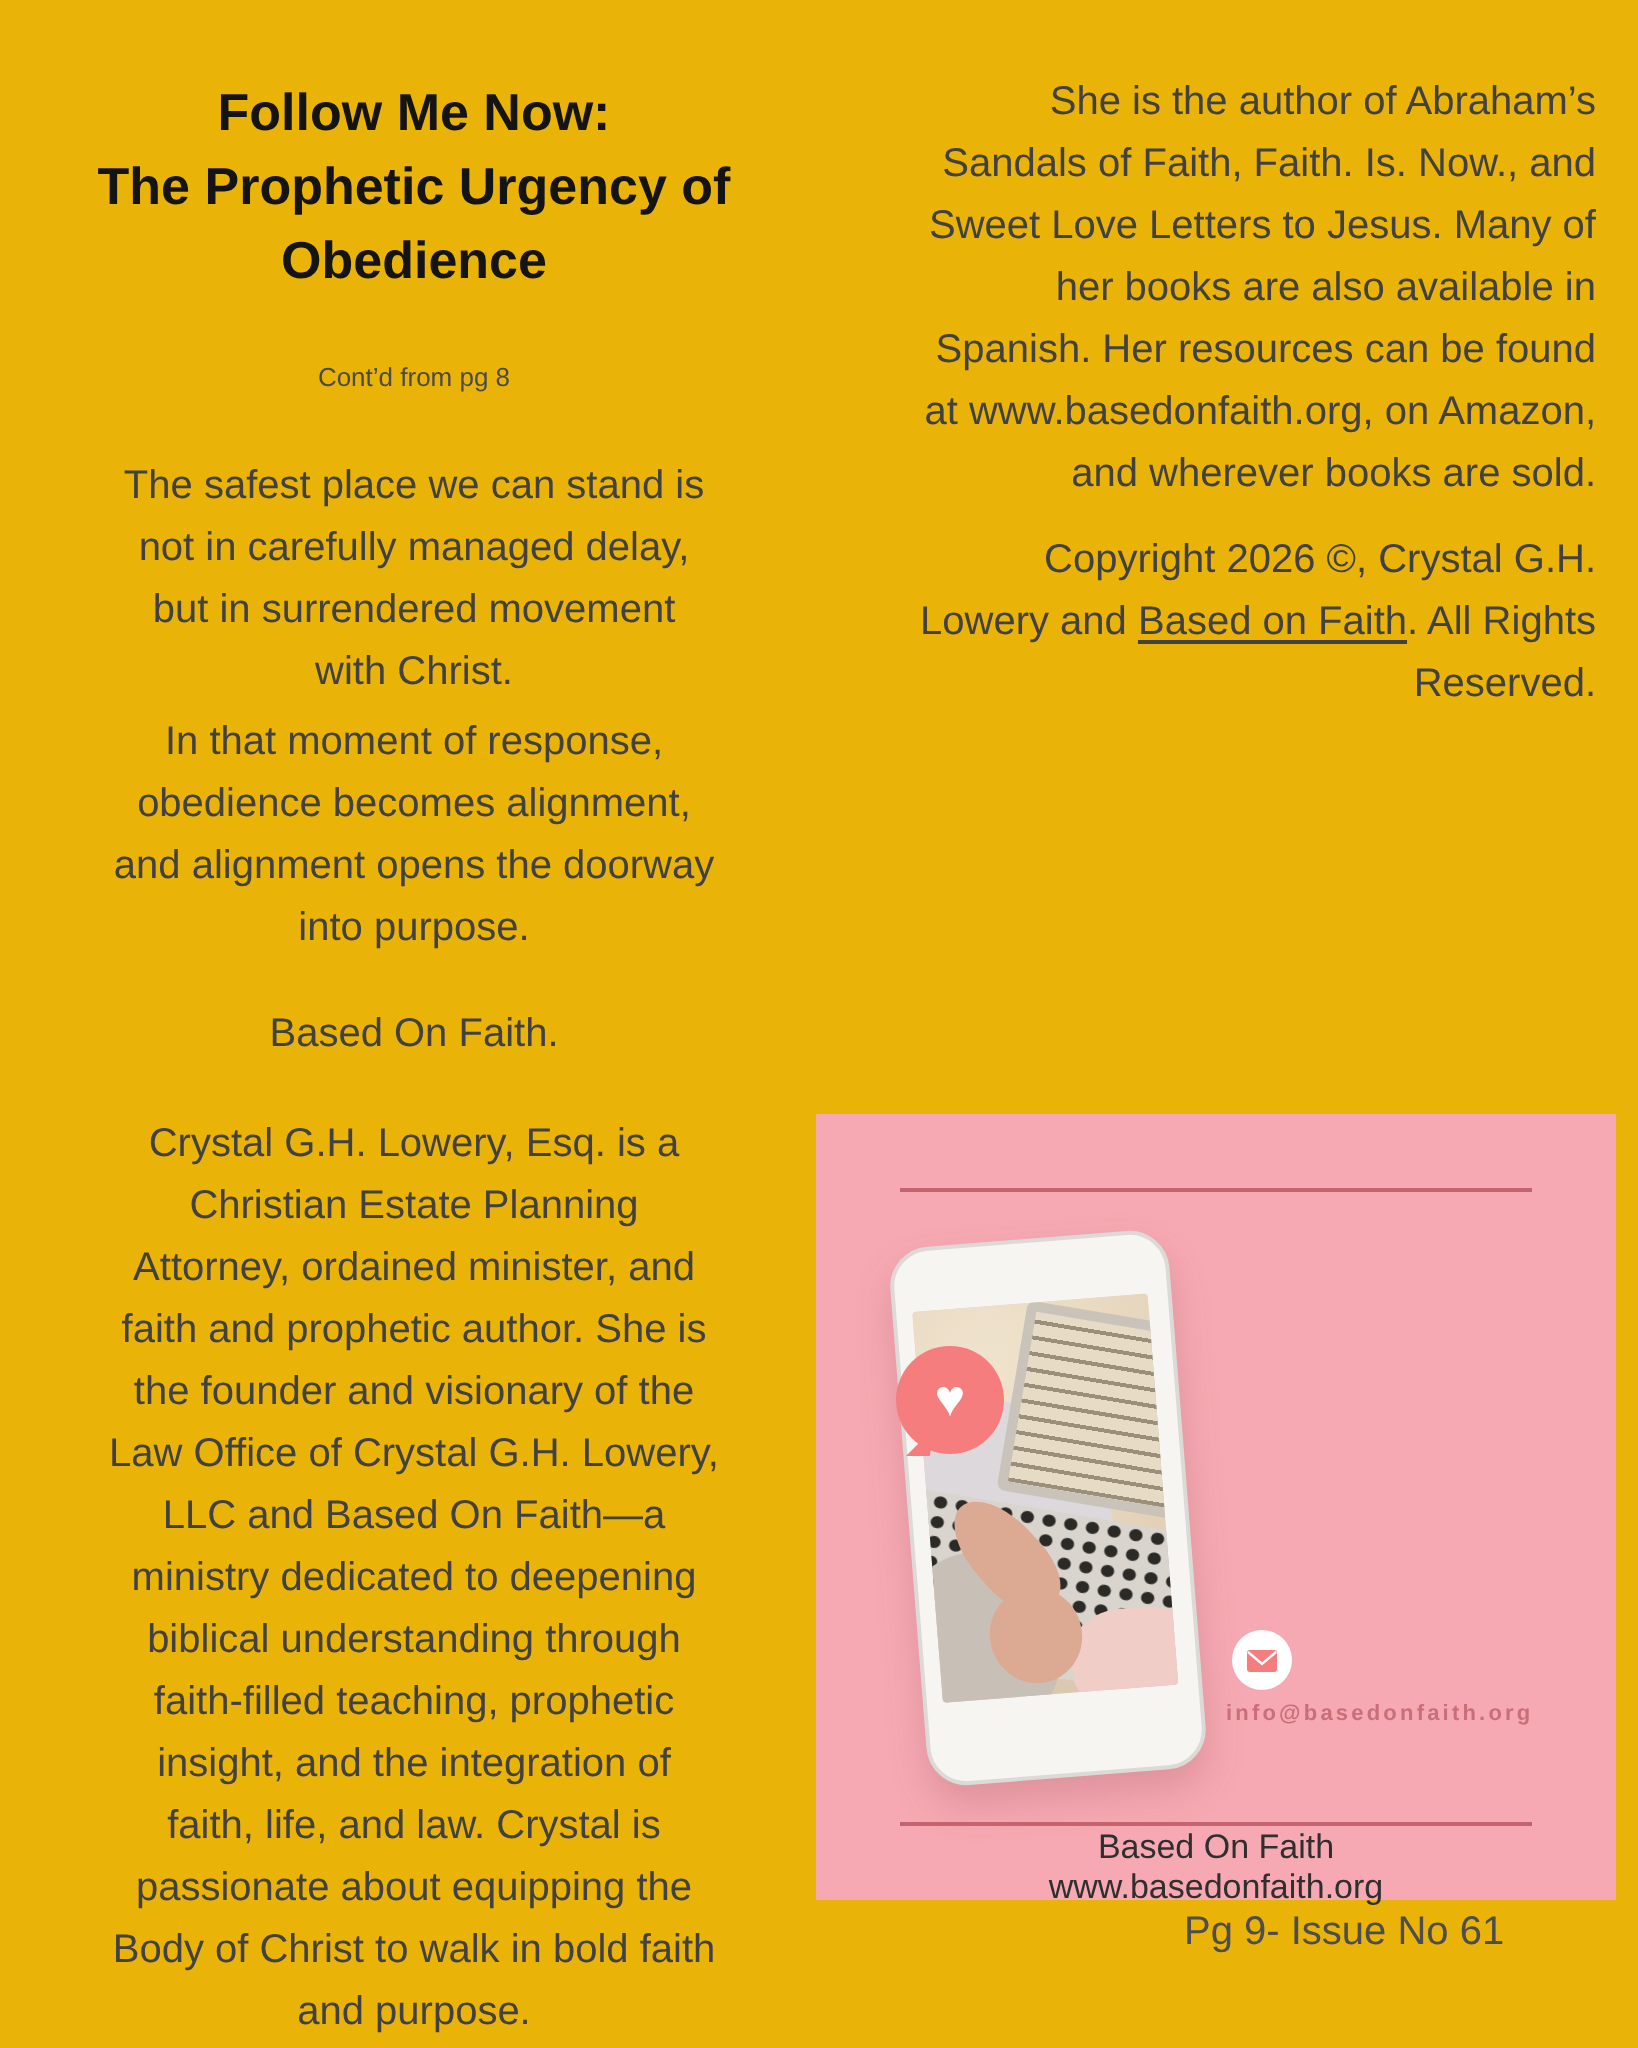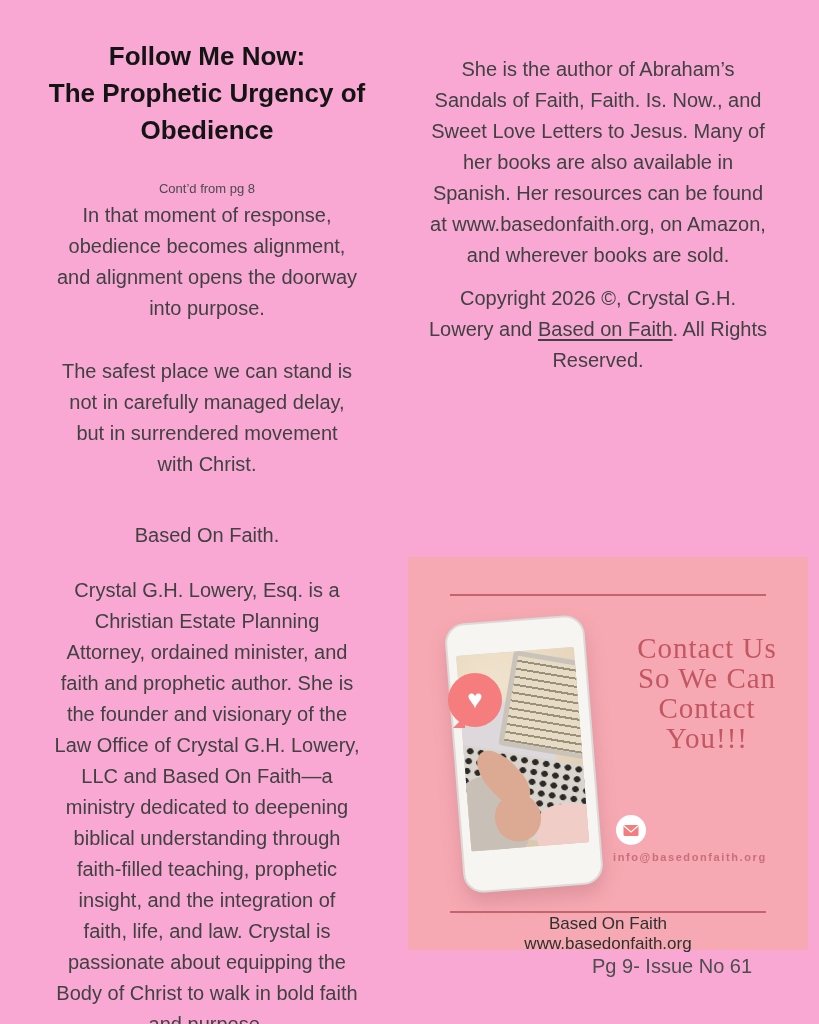--- a/index.html
+++ b/index.html
@@ -1,37 +1,37 @@
 <!DOCTYPE html>
 <html><head>
 <meta charset="utf-8">
 <style>
   html,body{margin:0;padding:0;}
   .page{
     position:relative;
     width:819px;height:1024px;
-    background:#f9a8d4;
+    background:#eab308;
     font-family:"Liberation Sans","DejaVu Sans",sans-serif;
     color:#414141;
     overflow:hidden;
   }
   .col{position:absolute;text-align:center;}
   .col.left{left:24px;top:38px;width:366px;}
-  .col.right{left:398px;top:54px;width:400px;}
+  .col.right{left:398px;top:36px;width:400px;text-align:right;}
   h1.title{
     margin:0;font-size:26px;line-height:37px;font-weight:700;
     color:#141414;white-space:pre-line;
   }
   .contd{margin-top:32px;font-size:13px;color:#4a4a4a;}
   p.body{
     margin:0;font-size:20px;line-height:31px;white-space:pre-line;
   }
   .col.left p.body.p1{margin-top:4px;}
   .col.left p.body.p2{margin-top:32px;}
-  .col.left p.body.p3{margin-top:40px;}
+  .col.left p.body.p3{margin-top:22px;}
   .col.left p.body.p4{margin-top:24px;}
   .col.right p.body.p2{margin-top:40px;}
   .col.right p.body.p3{margin-top:12px;}
   .u{text-decoration:underline;text-underline-offset:3px;}
 
   
   .card{
     position:absolute;left:408px;top:557px;width:400px;height:393px;
     background:#f6a9b2;
   }
@@ -109,28 +109,28 @@
 </head>
 <body>
 
 <div class="page">
 
   <div class="col left">
     <h1 class="title">Follow Me Now:
 The Prophetic Urgency of
 Obedience</h1>
     <div class="contd">Cont’d from pg 8</div>
+    <p class="body p2">The safest place we can stand is
+not in carefully managed delay,
+but in surrendered movement
+with Christ.</p>
     <p class="body p1">In that moment of response,
 obedience becomes alignment,
 and alignment opens the doorway
 into purpose.</p>
-    <p class="body p2">The safest place we can stand is
-not in carefully managed delay,
-but in surrendered movement
-with Christ.</p>
     <p class="body p3">Based On Faith.</p>
     <p class="body p4">Crystal G.H. Lowery, Esq. is a
 Christian Estate Planning
 Attorney, ordained minister, and
 faith and prophetic author. She is
 the founder and visionary of the
 Law Office of Crystal G.H. Lowery,
 LLC and Based On Faith—a
 ministry dedicated to deepening
 biblical understanding through
@@ -175,24 +175,20 @@
         <div class="accent-red"></div>
         <div class="hand-r"></div>
         <div class="hand-l"></div>
       </div>
     </div>
 
     <div class="bubble">
         <span class="heart">♥</span>
       </div>
 
-    <div class="headline">Contact Us
-So We Can
-Contact
-You!!!</div>
 
     <div class="env">
       <svg width="16" height="13" viewBox="0 0 16 13">
         <rect x="0.5" y="1" width="15" height="11" rx="1.5" fill="#f57d7d"></rect>
         <path d="M1 2 L8 8 L15 2" fill="none" stroke="#ffffff" stroke-width="1.2"></path>
       </svg>
     </div>
     <div class="email">info@basedonfaith.org</div>
 
     <div class="hline bottom"></div>

